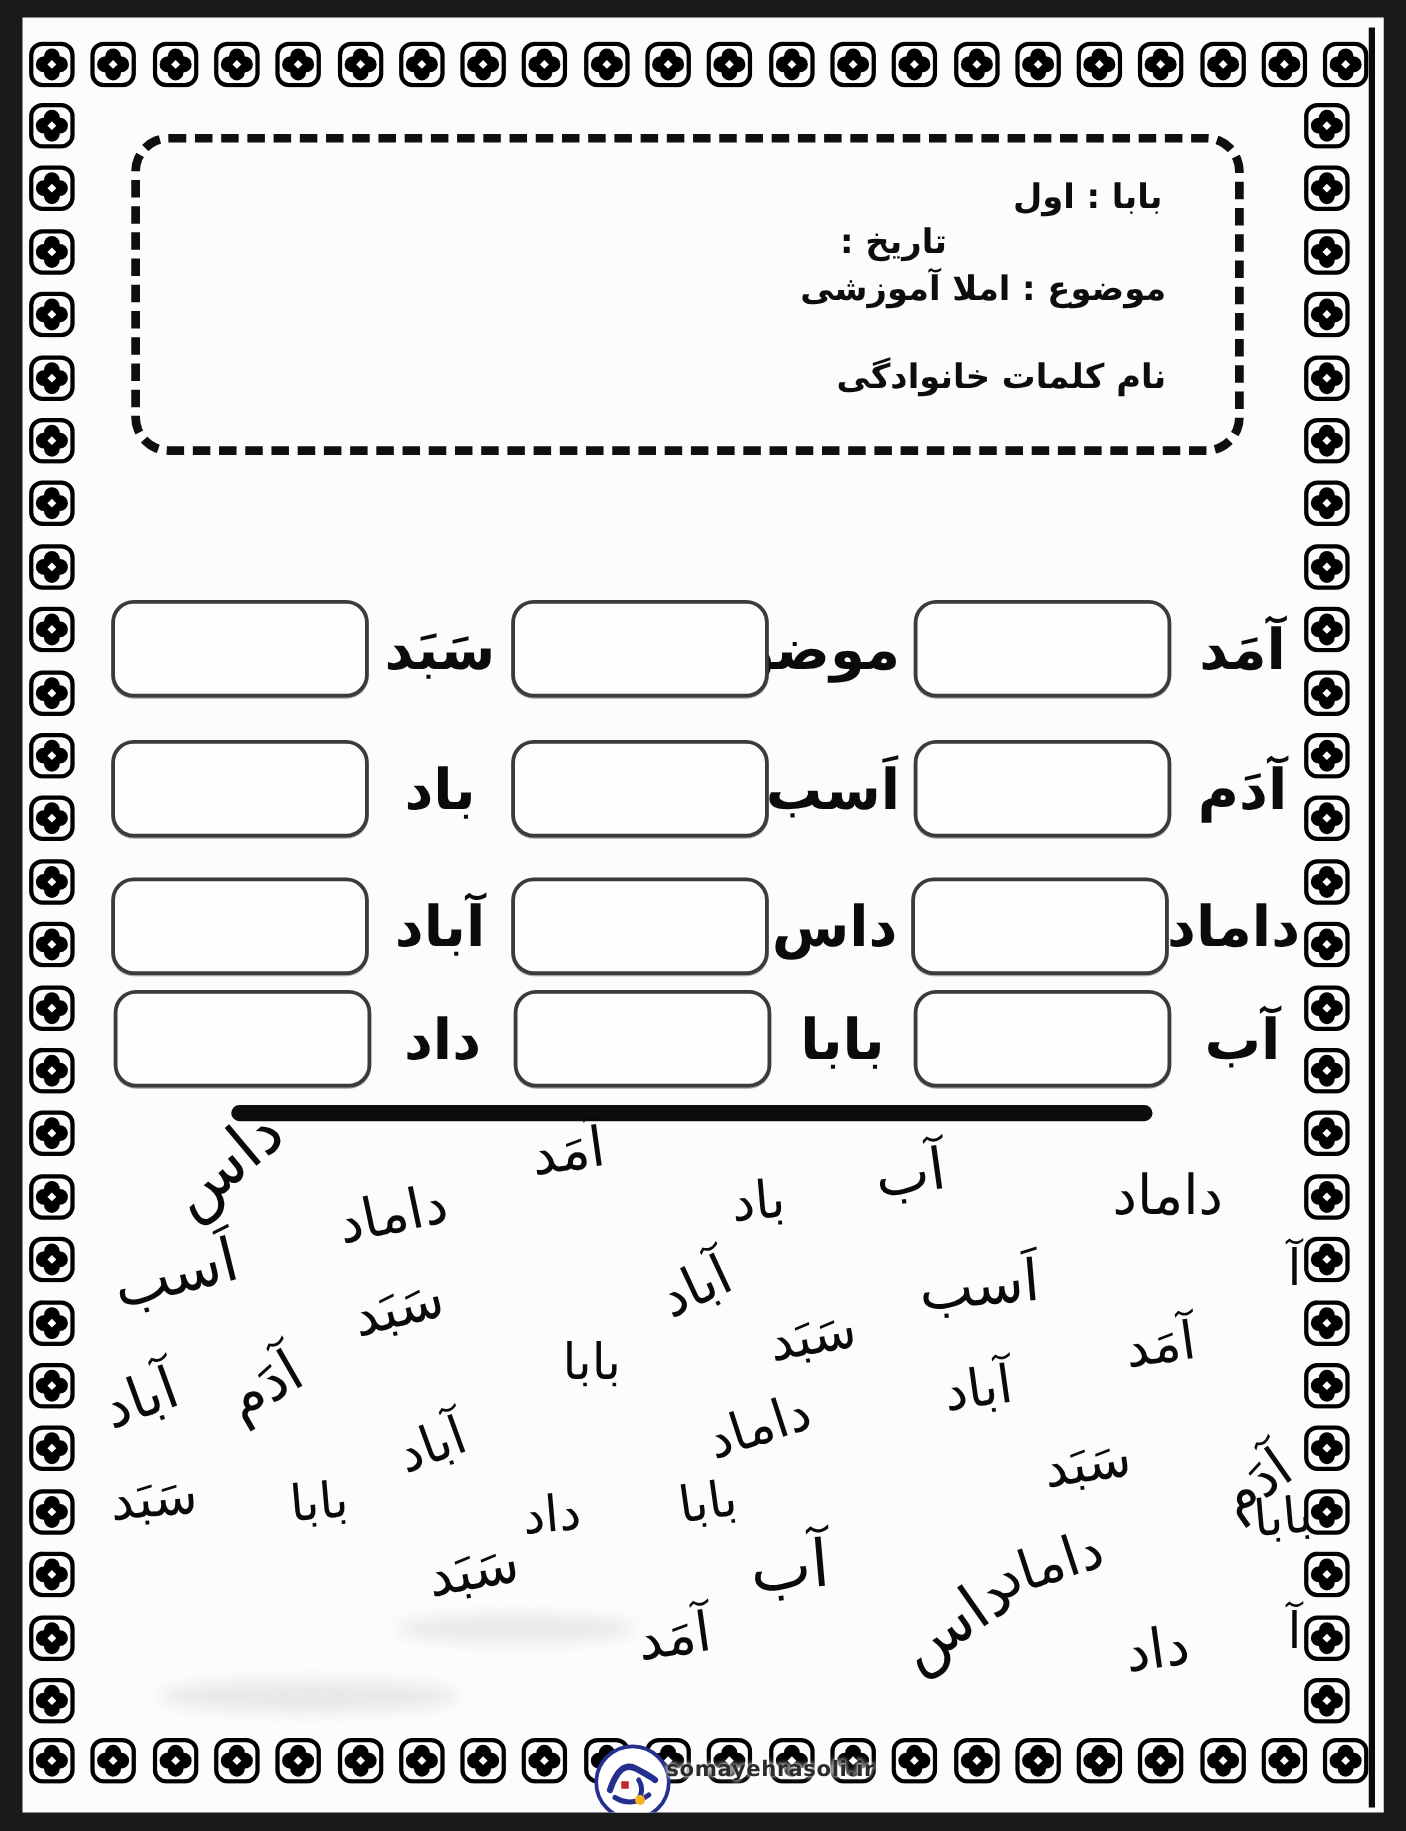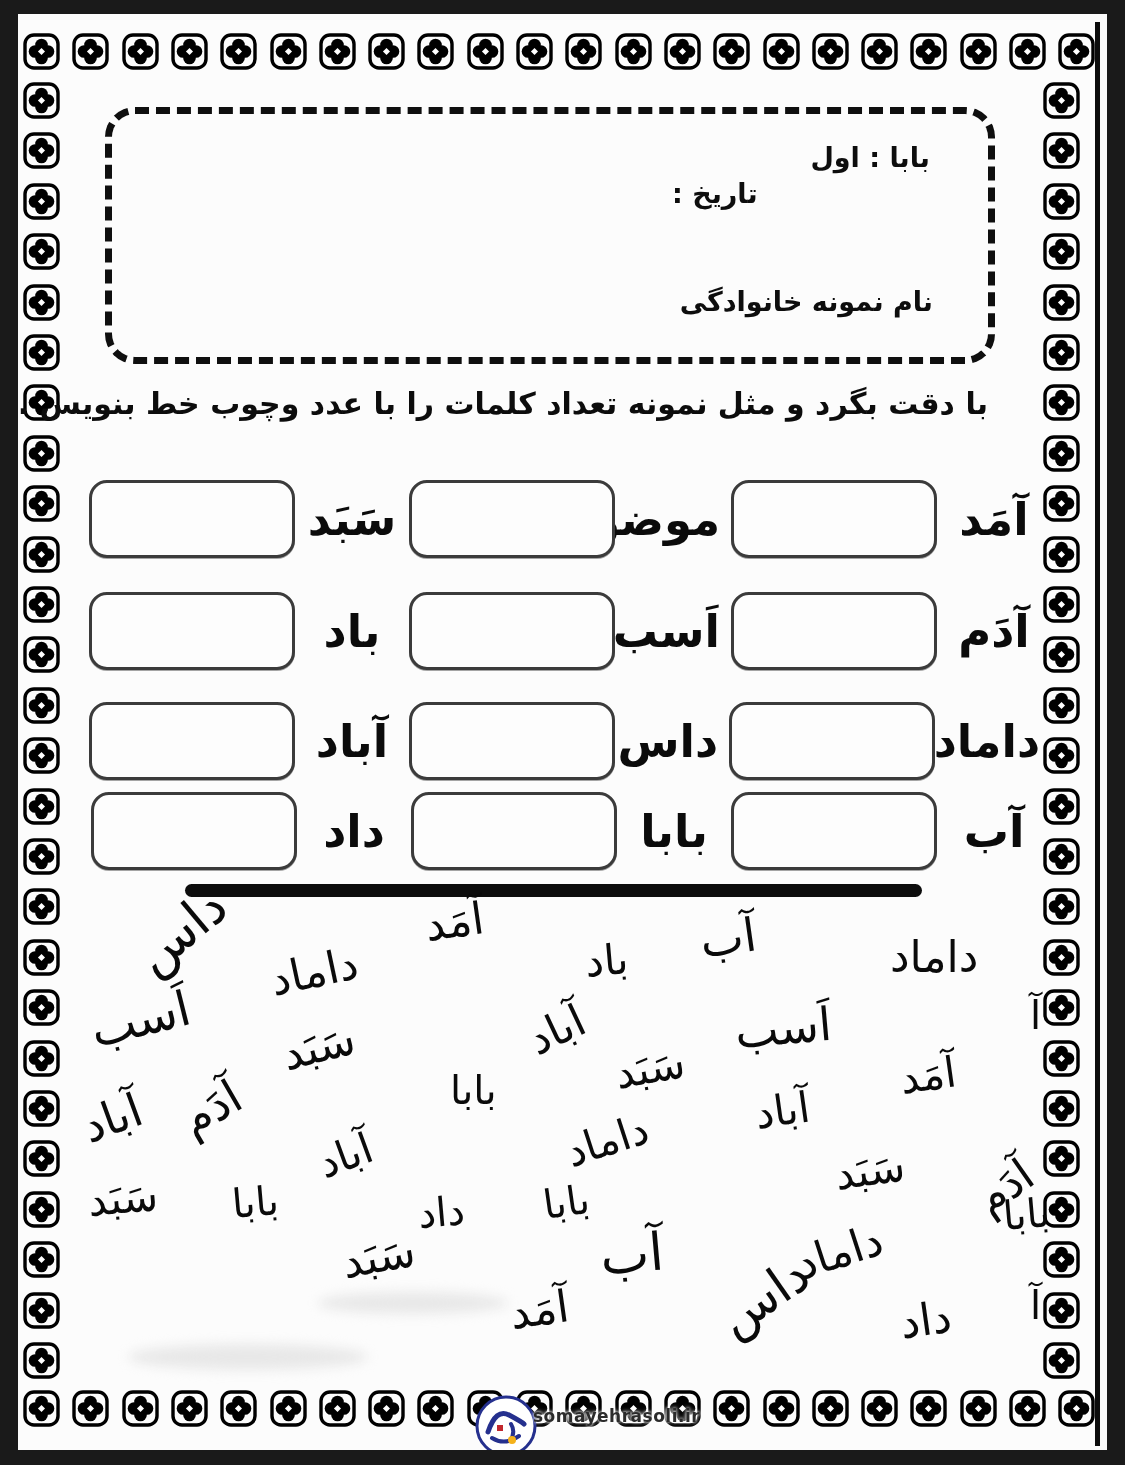--- a/index.html
+++ b/index.html
@@ -1032,24 +1032,24 @@
               <circle cx="25" cy="18.5" r="6.3"></circle>
             </g>
             <rect x="16" y="16" width="5" height="5" fill="#fff" transform="rotate(45 18.5 18.5)"></rect>
           </svg></div>
       </div>
     <div class="edge-line"></div>
 
     <div class="header-box">
       <div class="h-grade">بابا : اول</div>
       <div class="h-date">تاریخ :</div>
-      <div class="h-name">نام نمونه خانوادگی</div>
+      <div class="h-subject">موضوع : املا آموزشی</div>
+      <div class="h-name">نام کلمات خانوادگی</div>
     </div>
 
-    <div class="instruction">با دقت بگرد و مثل نمونه تعداد کلمات را با عدد وچوب خط بنویس .</div>
 
     <div id="rows">
         <div class="answer-row" style="top: 460px;">
           <span class="a-word">آمَد</span>
           <div class="a-box"></div>
           <span class="a-word">موضوع</span>
           <div class="a-box"></div>
           <span class="a-word">سَبَد</span>
           <div class="a-box"></div>
         </div>

